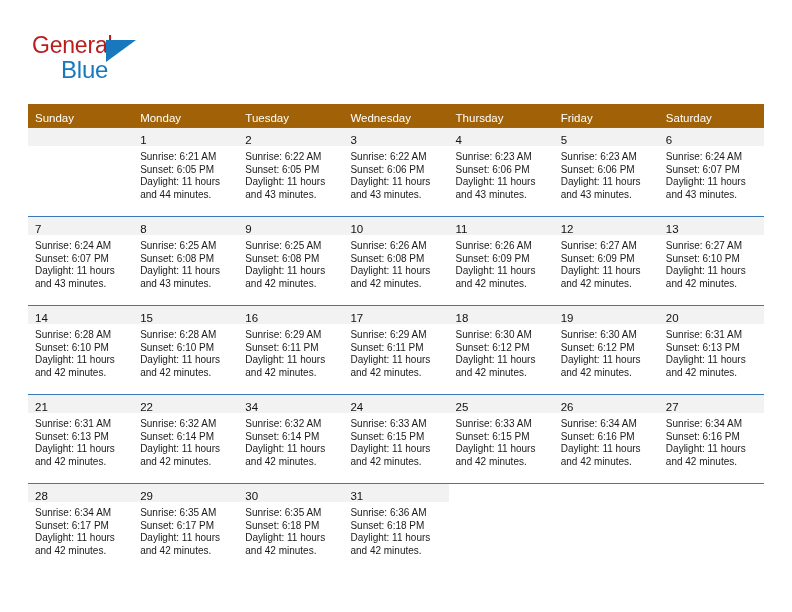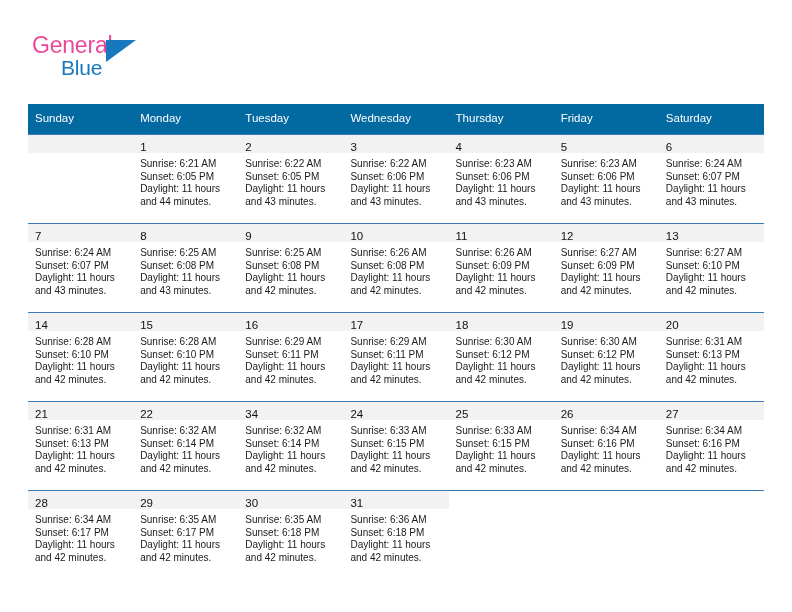--- a/index.html
+++ b/index.html
@@ -36,28 +36,28 @@
     top: 6px;
     width: 150px;
     height: 56px;
   }
   .brand-general {
     position: absolute;
     left: 0;
     top: 0;
     font-size: 23px;
     letter-spacing: -0.2px;
-    color: #ec4899;
+    color: #b91c1c;
     font-family: "Liberation Sans", sans-serif;
   }
   .brand-blue {
     position: absolute;
     left: 29px;
     top: 24px;
-    font-size: 21px;
+    font-size: 24px;
     letter-spacing: -0.2px;
     color: #1878be;
     font-family: "Liberation Sans", sans-serif;
   }
   .brand-flag {
     position: absolute;
     left: 74px;
     top: 8px;
     width: 0;
     height: 0;
@@ -88,26 +88,26 @@
   
   .cal {
     position: absolute;
     left: 28px;
     top: 104px;
     width: 736px;
     border-collapse: collapse;
     table-layout: fixed;
   }
   .cal th {
-    background: #0369a1;
+    background: #a16207;
     color: #ffffff;
     font-size: 11.5px;
     font-weight: normal;
     text-align: left;
-    padding: 5px 0 7px 7px;
+    padding: 5px 0 0 7px;
     height: 18px;
     border: none;
   }
   .cal td {
     vertical-align: top;
     padding: 0;
     border: none;
     width: 105.14px;
   }
 

